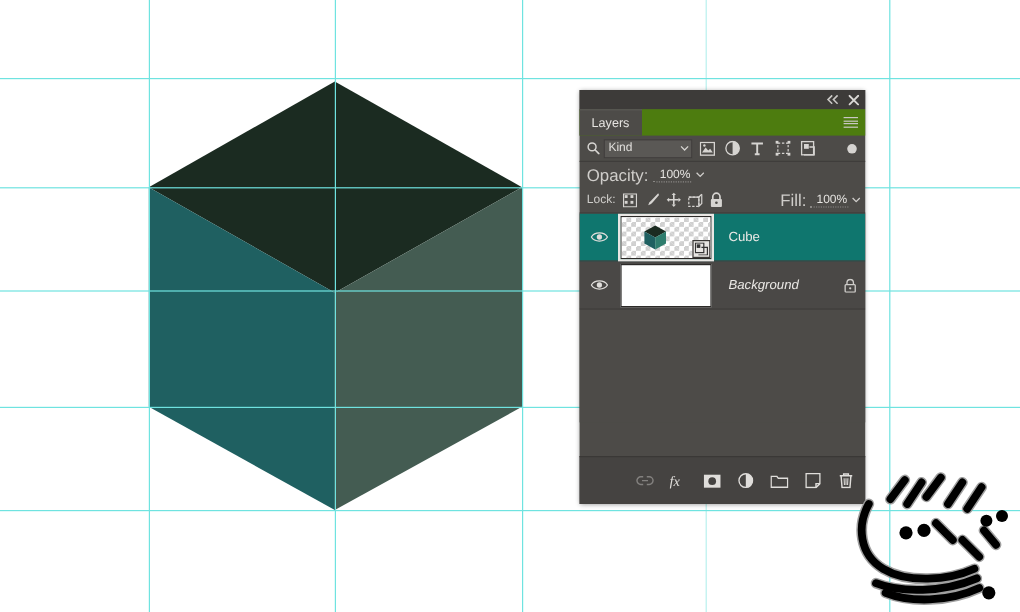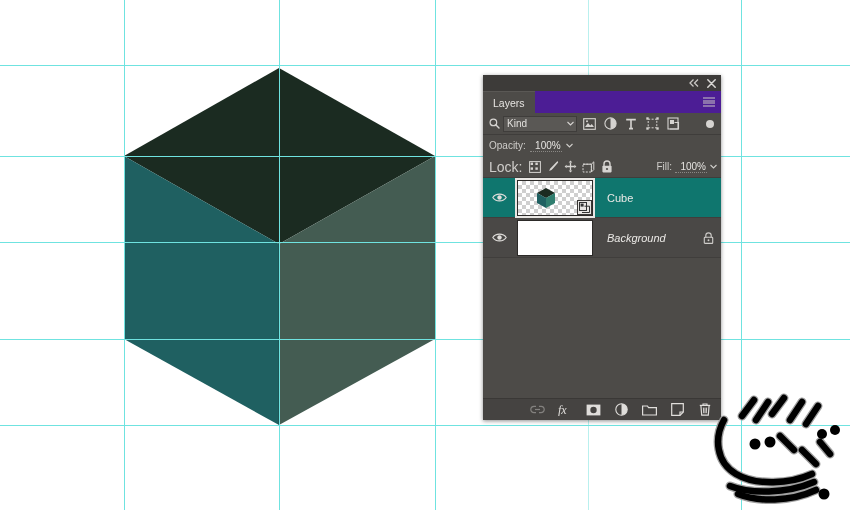--- a/index.html
+++ b/index.html
@@ -42,21 +42,21 @@
     display: flex; align-items: center; justify-content: flex-end;
     padding-right: 4px; gap: 7px;
   }
   .tb-btn { width: 11px; height: 11px; display:flex; align-items:center; justify-content:center;
             color:#c9c7c4; font-size: 9px; line-height: 1; cursor: pointer; }
   .tb-btn svg { display:block; }
 
   .panel-tabbar {
     position: relative;
     height: 22px;
-    background: #4c1d95;
+    background: #4d7c0f;
     display: flex; align-items: stretch;
   }
   .tab {
     background: #4d4b48;
     padding: 0 10px;
     display: flex; align-items: center;
     font-size: 10.5px; color: #e6e4e1;
     border-top: 1px solid #5a5855;
   }
   .tabbar-rest { flex: 1; position: relative; }
@@ -88,35 +88,35 @@
   
   .blend-row {
     height: 21px; display: flex; align-items: center; gap: 4px;
     padding: 0 4px 0 6px;
   }
   .blend-select {
     width: 118px; height: 16px; background: #5a5855; border: 1px solid #3f3d3b;
     display:flex; align-items:center; padding: 0 2px 0 4px; font-size: 10px; color:#e6e4e1;
   }
   .blend-select .lbl { flex: 1; }
-  .num-label { font-size: 10px; color: #cfcdca; white-space: nowrap; }
+  .num-label { font-size: 14px; color: #cfcdca; white-space: nowrap; }
   .num-field {
     width: 32px; text-align: right; font-size: 10px; color:#e6e4e1;
     border-bottom: 1px dotted #8a8885; padding-right:1px; cursor: text;
   }
   .caret { width: 7px; height: 100%; display:flex; align-items:center; justify-content:center; cursor:pointer; }
   .caret svg { display:block; }
 
   
   .lock-row {
     height: 22px; display:flex; align-items:center; gap: 3px;
     padding: 0 4px 0 6px;
     border-bottom: 1px solid #3f3d3b;
   }
-  .lock-lbl { font-size: 14px; color:#cfcdca; margin-right: 2px; }
+  .lock-lbl { font-size: 10px; color:#cfcdca; margin-right: 2px; }
   .lock-icon { width: 15px; height: 16px; display:flex; align-items:center; justify-content:center; cursor:pointer; }
   .lock-icon svg { display:block; }
 
   
   .layer-list { position: relative; height: 174px; background:#4d4b48; overflow: hidden; }
   .layer-row {
     position: relative;
     height: 40px; display: flex; align-items: center;
     padding-left: 3px;
     border-bottom: 1px solid #403e3c;
@@ -156,21 +156,21 @@
   }
   .layer-name.italic { font-style: italic; }
   .row-lock { width: 26px; display:flex; align-items:center; justify-content:center; }
   .row-lock svg { display:block; }
 
   .list-filler { flex: 1; background: #4d4b48; }
 
   
   .panel-bottom {
     position: absolute; left: 0; bottom: 0;
-    width: 100%; height: 22px;
+    width: 100%; height: 40px;
     background: #454341;
     border-top: 1px solid #3a3836;
     display: flex; align-items: center; justify-content: flex-end;
     padding-right: 8px; gap: 12px;
   }
   .bt-icon { width: 16px; height: 16px; display:flex; align-items:center; justify-content:center; cursor: pointer; }
   .bt-icon svg { display:block; }
   .bt-icon.disabled { opacity: .45; }
 
   

